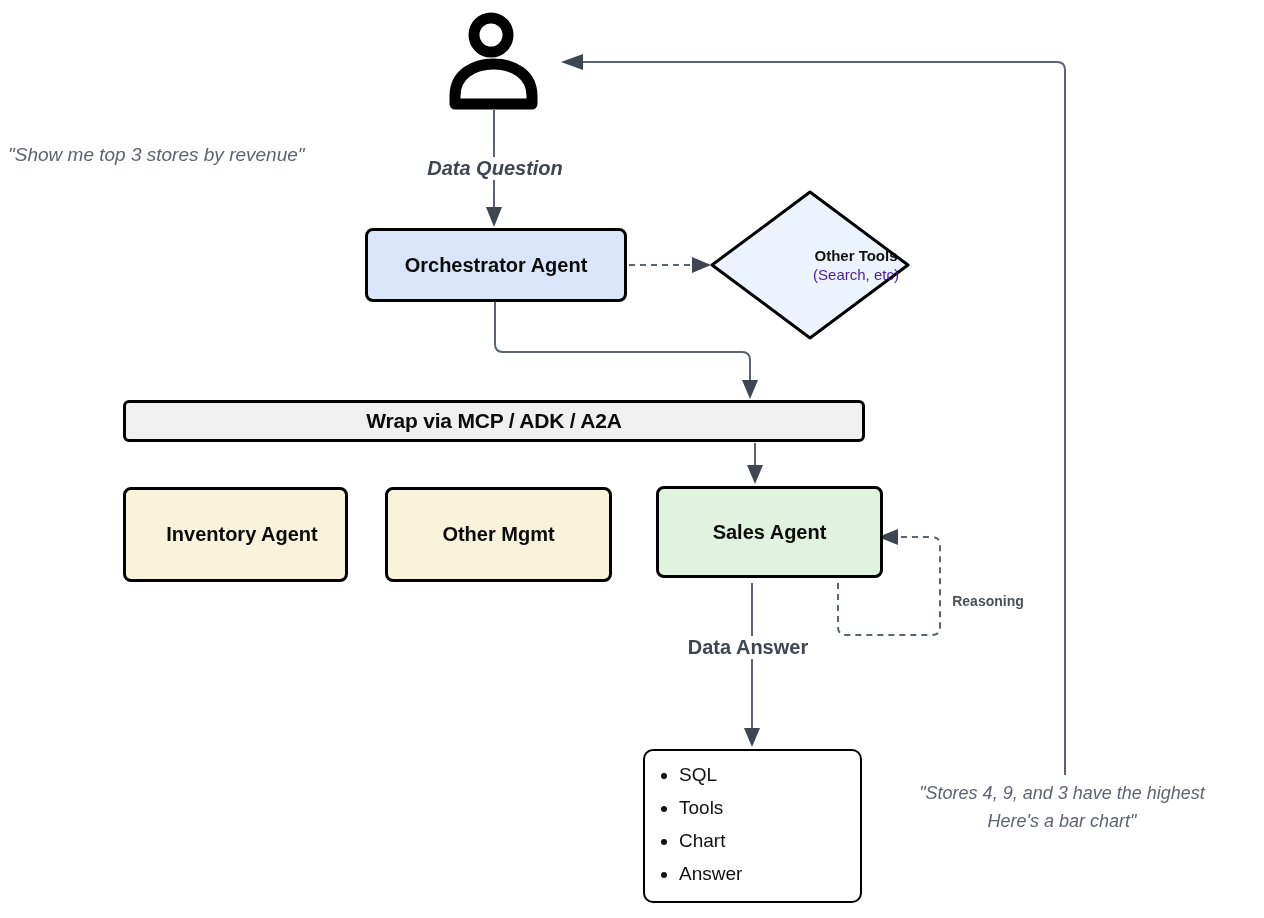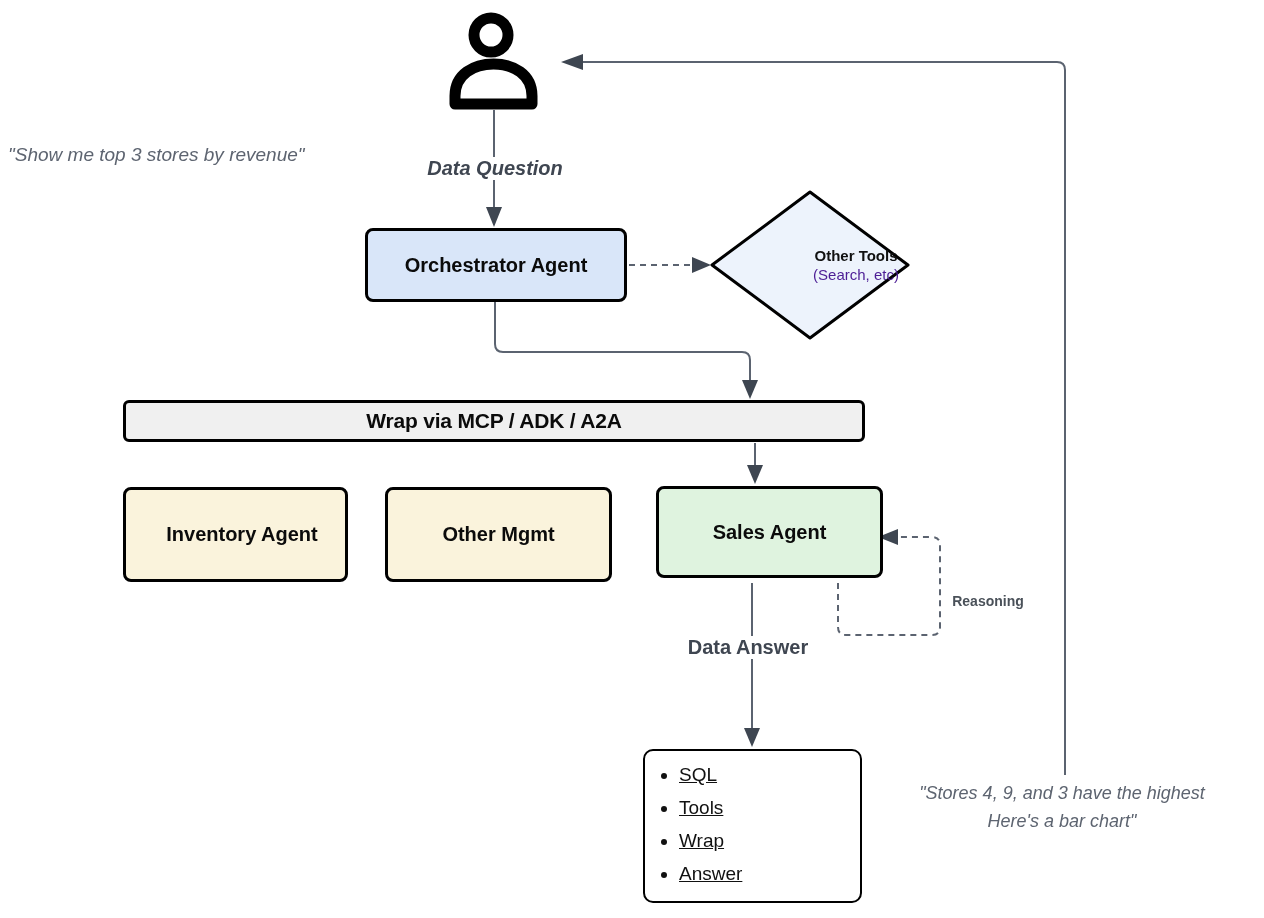--- a/index.html
+++ b/index.html
@@ -18,21 +18,21 @@
   #orchestrator-box{left:365px;top:228px;width:262px;height:74px;background:#d9e6f9;}
   #wrap-bar{left:123px;top:400px;width:742px;height:42px;background:#f0f0f0;border-radius:6px;font-size:21px;letter-spacing:-0.2px;}
   #inventory-box{left:123px;top:487px;width:225px;height:95px;background:#faf3dc;padding-left:13px;}
   #vendor-box{left:385px;top:487px;width:227px;height:95px;background:#faf3dc;}
   #sales-box{left:645px;top:486px;width:227px;height:92px;background:#dff3df;margin-left:11px;}
   #output-box{
     position:absolute;left:643px;top:749px;width:219px;height:154px;box-sizing:border-box;
     background:#ffffff;border:2.5px solid #000;border-radius:10px;z-index:2;
   }
   #output-list{margin:12px 0 0 0;padding-left:34px;list-style:disc;}
-  #output-list li{font-size:19px;line-height:24px;margin-bottom:9px;color:#111;text-decoration:underline;}
+  #output-list li{font-size:19px;line-height:24px;margin-bottom:9px;color:#111;}
   .flow-label{
     position:absolute;transform:translateX(-50%);z-index:3;
     font-weight:700;font-size:20px;color:#3f4651;background:#fff;
     padding:0 6px;white-space:nowrap;
   }
   #data-question-label{left:495px;top:157px;font-style:italic;}
   #data-answer-label{left:748px;top:636px;}
   #reasoning-label{left:940px;top:593px;font-size:14px;color:#4a5159;margin-left:48px;}
   .quote{position:absolute;font-style:italic;color:#5d6470;z-index:2;}
   #left-quote{left:8px;top:144px;font-size:19px;white-space:nowrap;}
@@ -125,16 +125,16 @@
 </div>
 
 <div class="node" id="sales-box">
   <span>Sales Agent</span>
 </div>
 
 <div id="output-box">
   <ul id="output-list">
     <li>SQL</li>
     <li>Tools</li>
-    <li>Wrap</li>
+    <li>Chart</li>
     <li>Answer</li>
   </ul>
 </div>
 
 </body></html>

